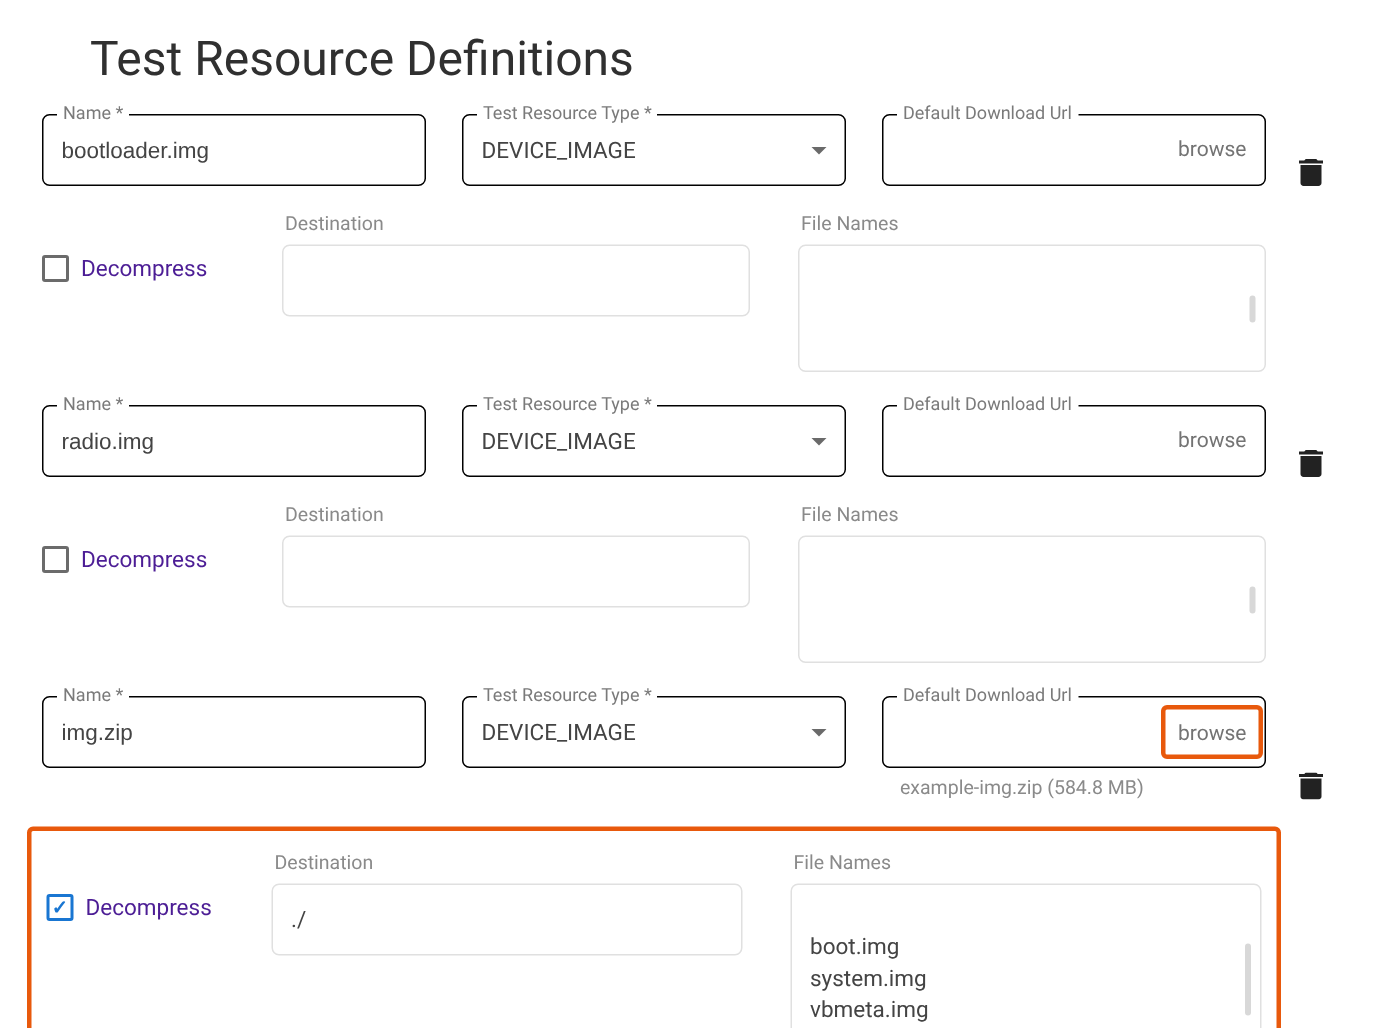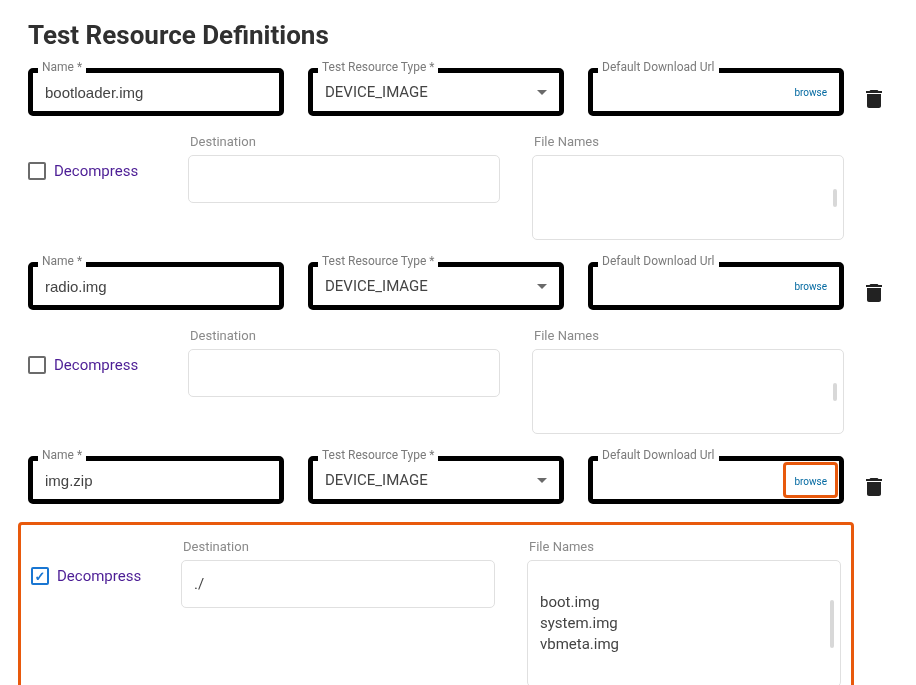--- a/index.html
+++ b/index.html
@@ -9,29 +9,30 @@
     }
 
     body {
       font-family: -apple-system, BlinkMacSystemFont, "Segoe UI", Roboto, Arial, sans-serif;
       background: #ffffff;
       padding: 20px 28px;
       width: 916px;
     }
 
     .page-title {
-      font-size: 26px;
-      font-weight: 700;
+      font-size: 32px;
+      font-weight: 400;
       color: #303030;
       margin-bottom: 18px;
+      margin-left: 32px;
     }
 
     .resource-row {
       display: flex;
-      align-items: center;
+      align-items: flex-end;
       gap: 16px;
       margin-bottom: 18px;
     }
 
     .resource-fields {
       flex: 1;
       display: flex;
       gap: 24px;
     }
 
@@ -44,21 +45,21 @@
       position: absolute;
       top: -8px;
       left: 10px;
       background: #ffffff;
       padding: 0 4px;
       font-size: 12px;
       color: #7a7a7a;
     }
 
     .field-input-wrap {
-      border: 5px solid #000000;
+      border: 1px solid #000000;
       border-radius: 5px;
       height: 48px;
       display: flex;
       align-items: center;
       padding: 0 12px;
       font-size: 15px;
       color: #444;
     }
 
     .field-value {
@@ -77,22 +78,22 @@
     .select-caret {
       margin-left: auto;
       width: 0;
       height: 0;
       border-left: 5px solid transparent;
       border-right: 5px solid transparent;
       border-top: 5px solid #6a6a6a;
     }
 
     .browse-link {
-      color: #0369a1;
-      font-size: 10px;
+      color: #737373;
+      font-size: 14px;
       margin-left: auto;
       cursor: pointer;
     }
 
     .download-url-group .field-input-wrap {
       justify-content: flex-end;
     }
 
     .helper-text {
       font-size: 13px;
@@ -369,20 +370,21 @@
         <span class="select-caret"></span>
       </div>
     </div>
     <div class="field-group download-url-group">
       <label class="field-label">Default Download Url</label>
       <div class="field-input-wrap">
         <span class="highlight-browse">
           <span class="browse-link">browse</span>
         </span>
       </div>
+      <div class="helper-text">example-img.zip (584.8 MB)</div>
     </div>
   </div>
   <div class="delete-col">
     <svg class="trash-icon" width="16" height="18" viewBox="0 0 16 18">
         <path fill="#222" d="M1 16c0 1.1 .9 2 2 2h10c1.1 0 2-.9 2-2V4H1v12zM16 1h-3.5l-1-1h-7l-1 1H0v2h16V1z"></path>
       </svg>
   </div>
 </div>
 
 <div class="highlight-subrow">

